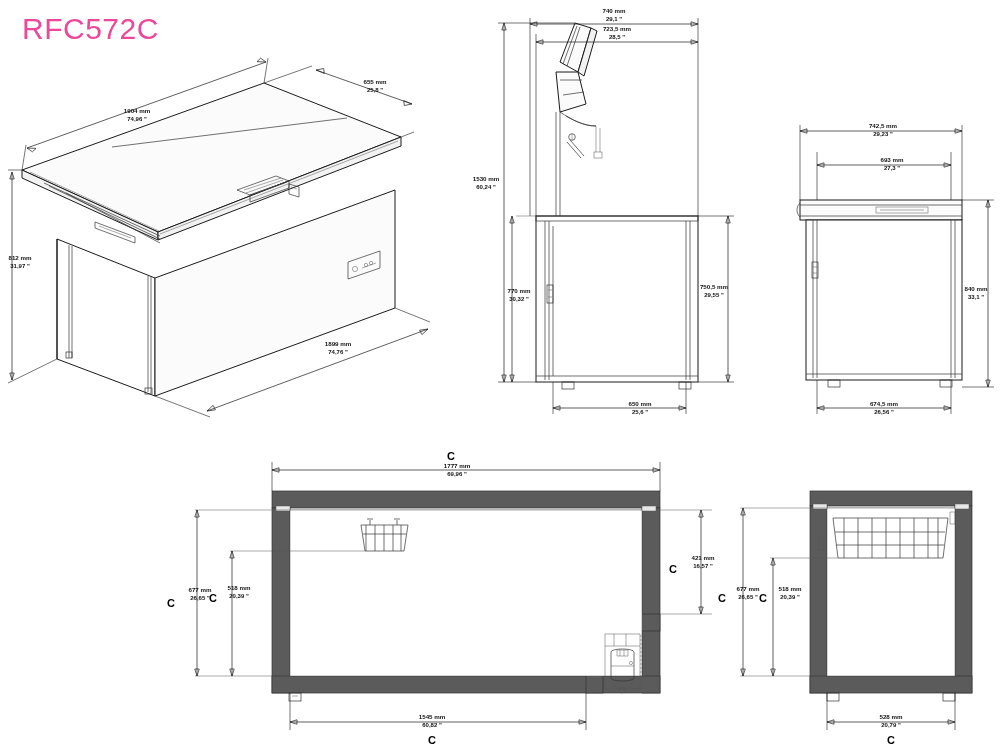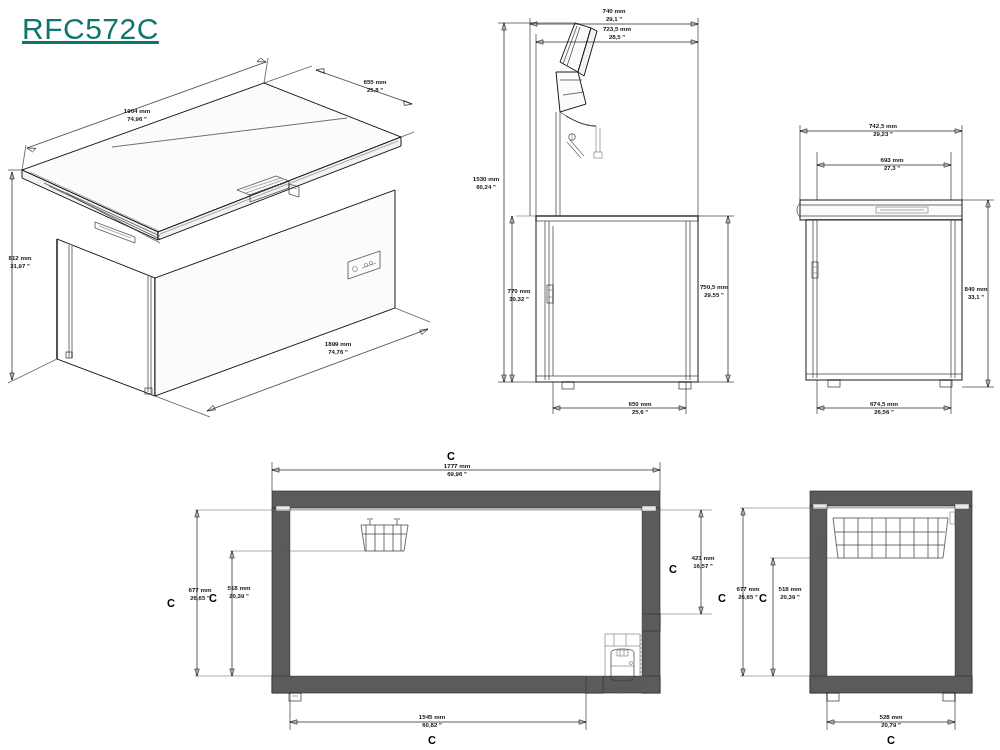--- a/index.html
+++ b/index.html
@@ -18,25 +18,24 @@
     position: absolute;
     left: 0; top: 0;
     width: 1000px;
     height: 750px;
   }
   .page-title {
     position: absolute;
     left: 22px;
     top: 12px;
     font-size: 30px;
-    color: #0f766e;
+    color: #ec4899;
     letter-spacing: 0.5px;
     font-family: "Liberation Sans", sans-serif;
     user-select: none;
-    text-decoration: underline;
   }
   svg { display: block; }
   .ln      { stroke: #1a1a1a; fill: none; stroke-width: 1; }
   .ln-thin { stroke: #333; fill: none; stroke-width: 0.7; }
   .ln-xthin{ stroke: #555; fill: none; stroke-width: 0.5; }
   .dim     { stroke: #1a1a1a; fill: none; stroke-width: 0.7; }
   .ext     { stroke: #1a1a1a; fill: none; stroke-width: 0.6; }
   .face-w  { fill: #ffffff; }
   .face-lt { fill: #fbfbfb; }
   .face-md { fill: #f2f2f2; }

